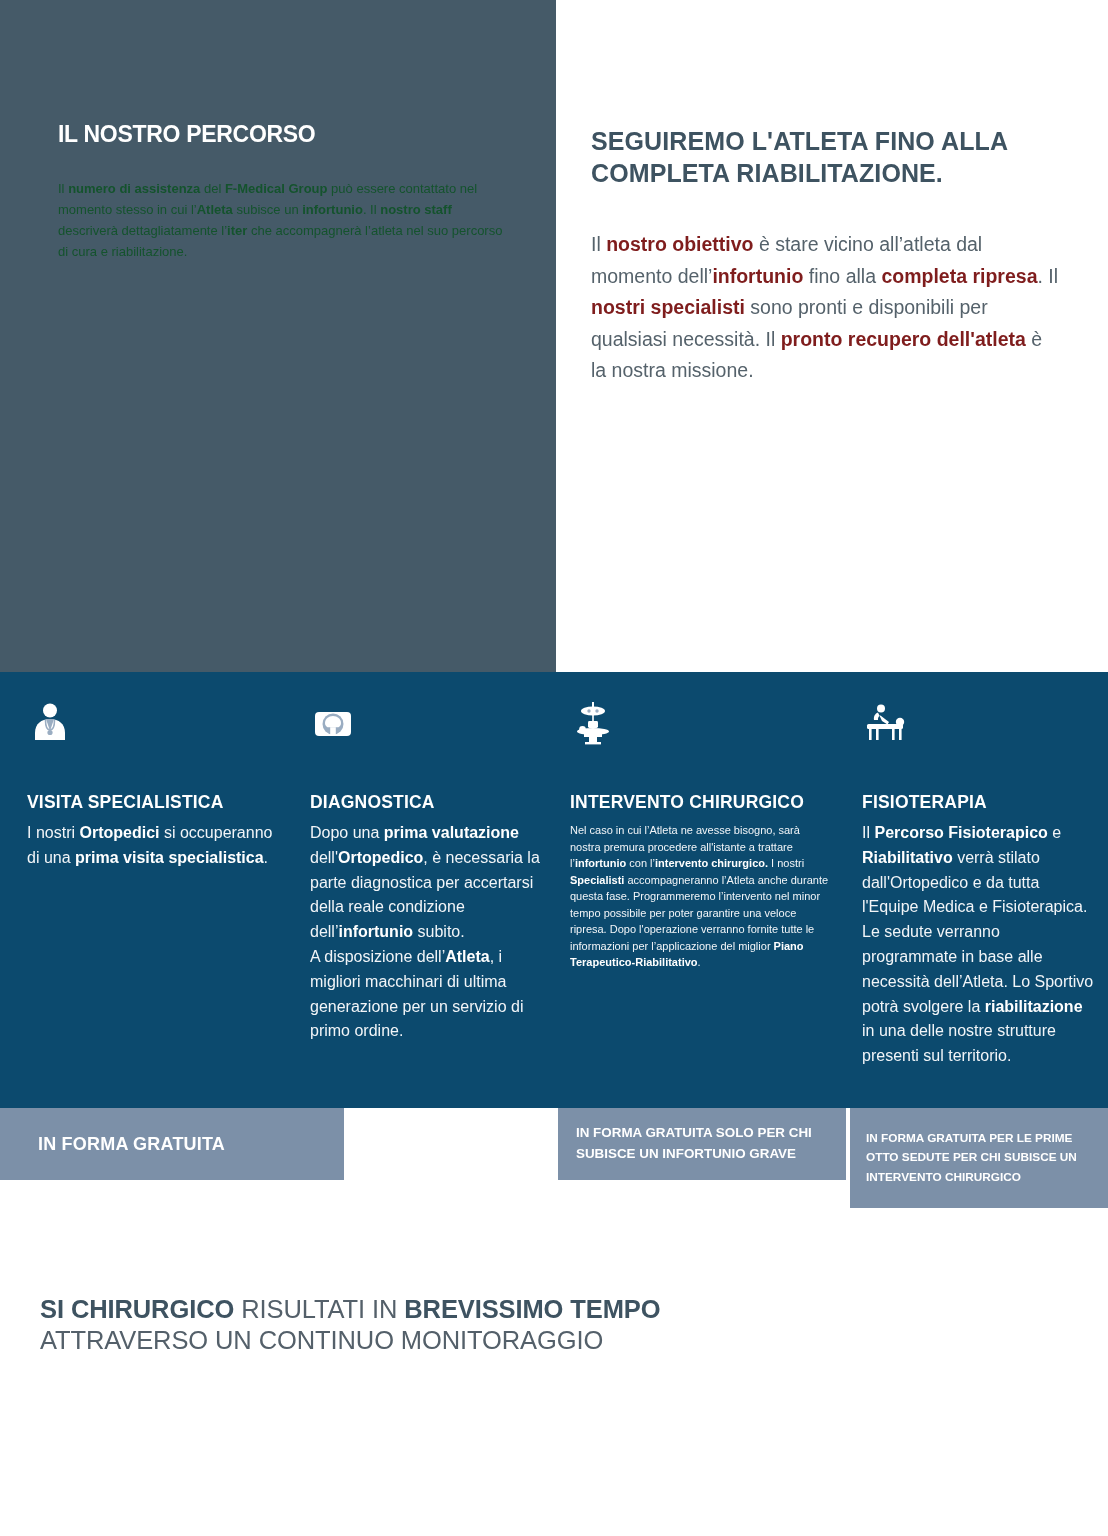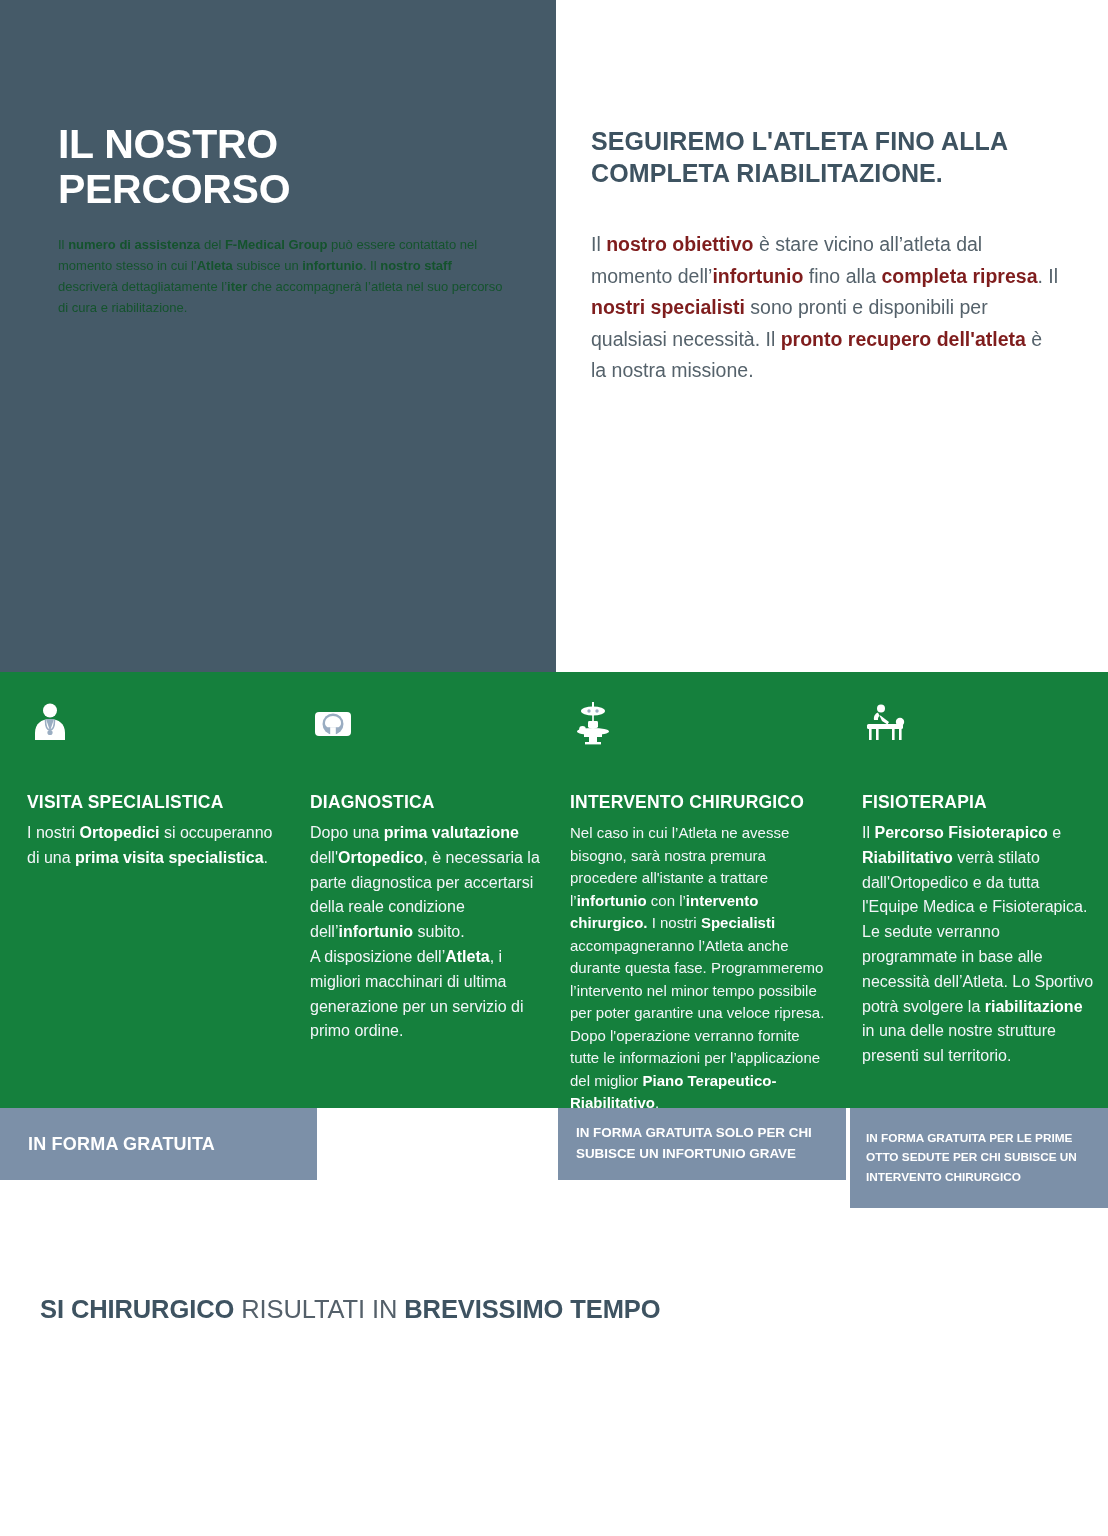--- a/index.html
+++ b/index.html
@@ -17,25 +17,25 @@
   }
   .dark-panel{
     position:absolute; left:0; top:0; width:556px; height:672px;
     background:#455A68;
   }
   .left-col{
     position:absolute; left:58px; top:122px; width:450px;
   }
   .main-title{
     color:#ffffff;
-    font-size:41px;
+    font-size:23px;
     font-weight:bold;
     letter-spacing:-0.3px;
     line-height:1.1;
-    margin-bottom:22px;
+    margin-bottom:31px;
   }
   .left-body{
     color:#14532d;
     font-size:13px;
     line-height:1.62;
     font-weight:400;
   }
   .left-body b{ font-weight:bold; }
 
   .right-col{
@@ -52,21 +52,21 @@
   .right-body{
     color:#55626B;
     font-size:19.5px;
     line-height:1.62;
   }
   .right-body b{ font-weight:bold; color:#7f1d1d; }
 
   
   .cards-strip{
     position:absolute; left:0; top:672px; width:1108px; height:436px;
-    background:#15803d;
+    background:#0c4a6e;
   }
   .card{
     position:absolute; top:0; height:436px;
     padding-top:28px;
   }
   .card-icon{
     width:46px; height:46px;
     margin-bottom:46px;
   }
   .card-icon svg{ display:block; width:46px; height:46px; }
@@ -84,36 +84,36 @@
   }
   .card-body b{ font-weight:bold; color:#ffffff; }
 
   .card-1{ left:27px; width:258px; }
   .card-2{ left:310px; width:240px; }
   .card-3{ left:570px; width:262px; }
   .card-4{ left:862px; width:232px; }
 
   .card-3 .card-title{ font-size:17.5px; }
   .card-2 .card-icon, .card-3 .card-icon, .card-4 .card-icon{ margin-bottom:46px; }
-  .card-3 .card-body{ font-size:15px; line-height:1.5; }
+  .card-3 .card-body{ font-size:11px; line-height:1.5; }
   .card-3 .card-title{ margin-bottom:9px; }
 
   
   .banner{
     position:absolute;
     background:#7C90A8;
     color:#ffffff;
     font-weight:bold;
     display:flex;
     align-items:center;
   }
   .banner span{ display:block; }
   .banner-1{
-    left:0; top:1108px; width:317px; height:72px;
-    padding-left:28px;
+    left:0; top:1108px; width:344px; height:72px;
+    padding-left:38px;
     font-size:18px; letter-spacing:0.2px;
   }
   .banner-3{
     left:558px; top:1108px; width:288px; height:72px;
     padding:0 18px 0 18px;
     font-size:13.4px; line-height:1.55;
   }
   .banner-4{
     left:850px; top:1108px; width:258px; height:100px;
     padding:0 11px 0 16px;
@@ -228,20 +228,21 @@
 </div>
 <div class="banner banner-3">
   <span>IN FORMA GRATUITA SOLO PER CHI SUBISCE UN INFORTUNIO GRAVE</span>
 </div>
 <div class="banner banner-4">
   <span>IN FORMA GRATUITA PER LE PRIME OTTO SEDUTE PER CHI SUBISCE UN INTERVENTO CHIRURGICO</span>
 </div>
 
 <div class="tagline">
   <div><b>SI CHIRURGICO</b> RISULTATI IN <b>BREVISSIMO TEMPO</b></div>
+  <div class="line2">ATTRAVERSO UN CONTINUO MONITORAGGIO</div>
 </div>
 
 <div class="footer">
 
   
 
   
 
   
 

